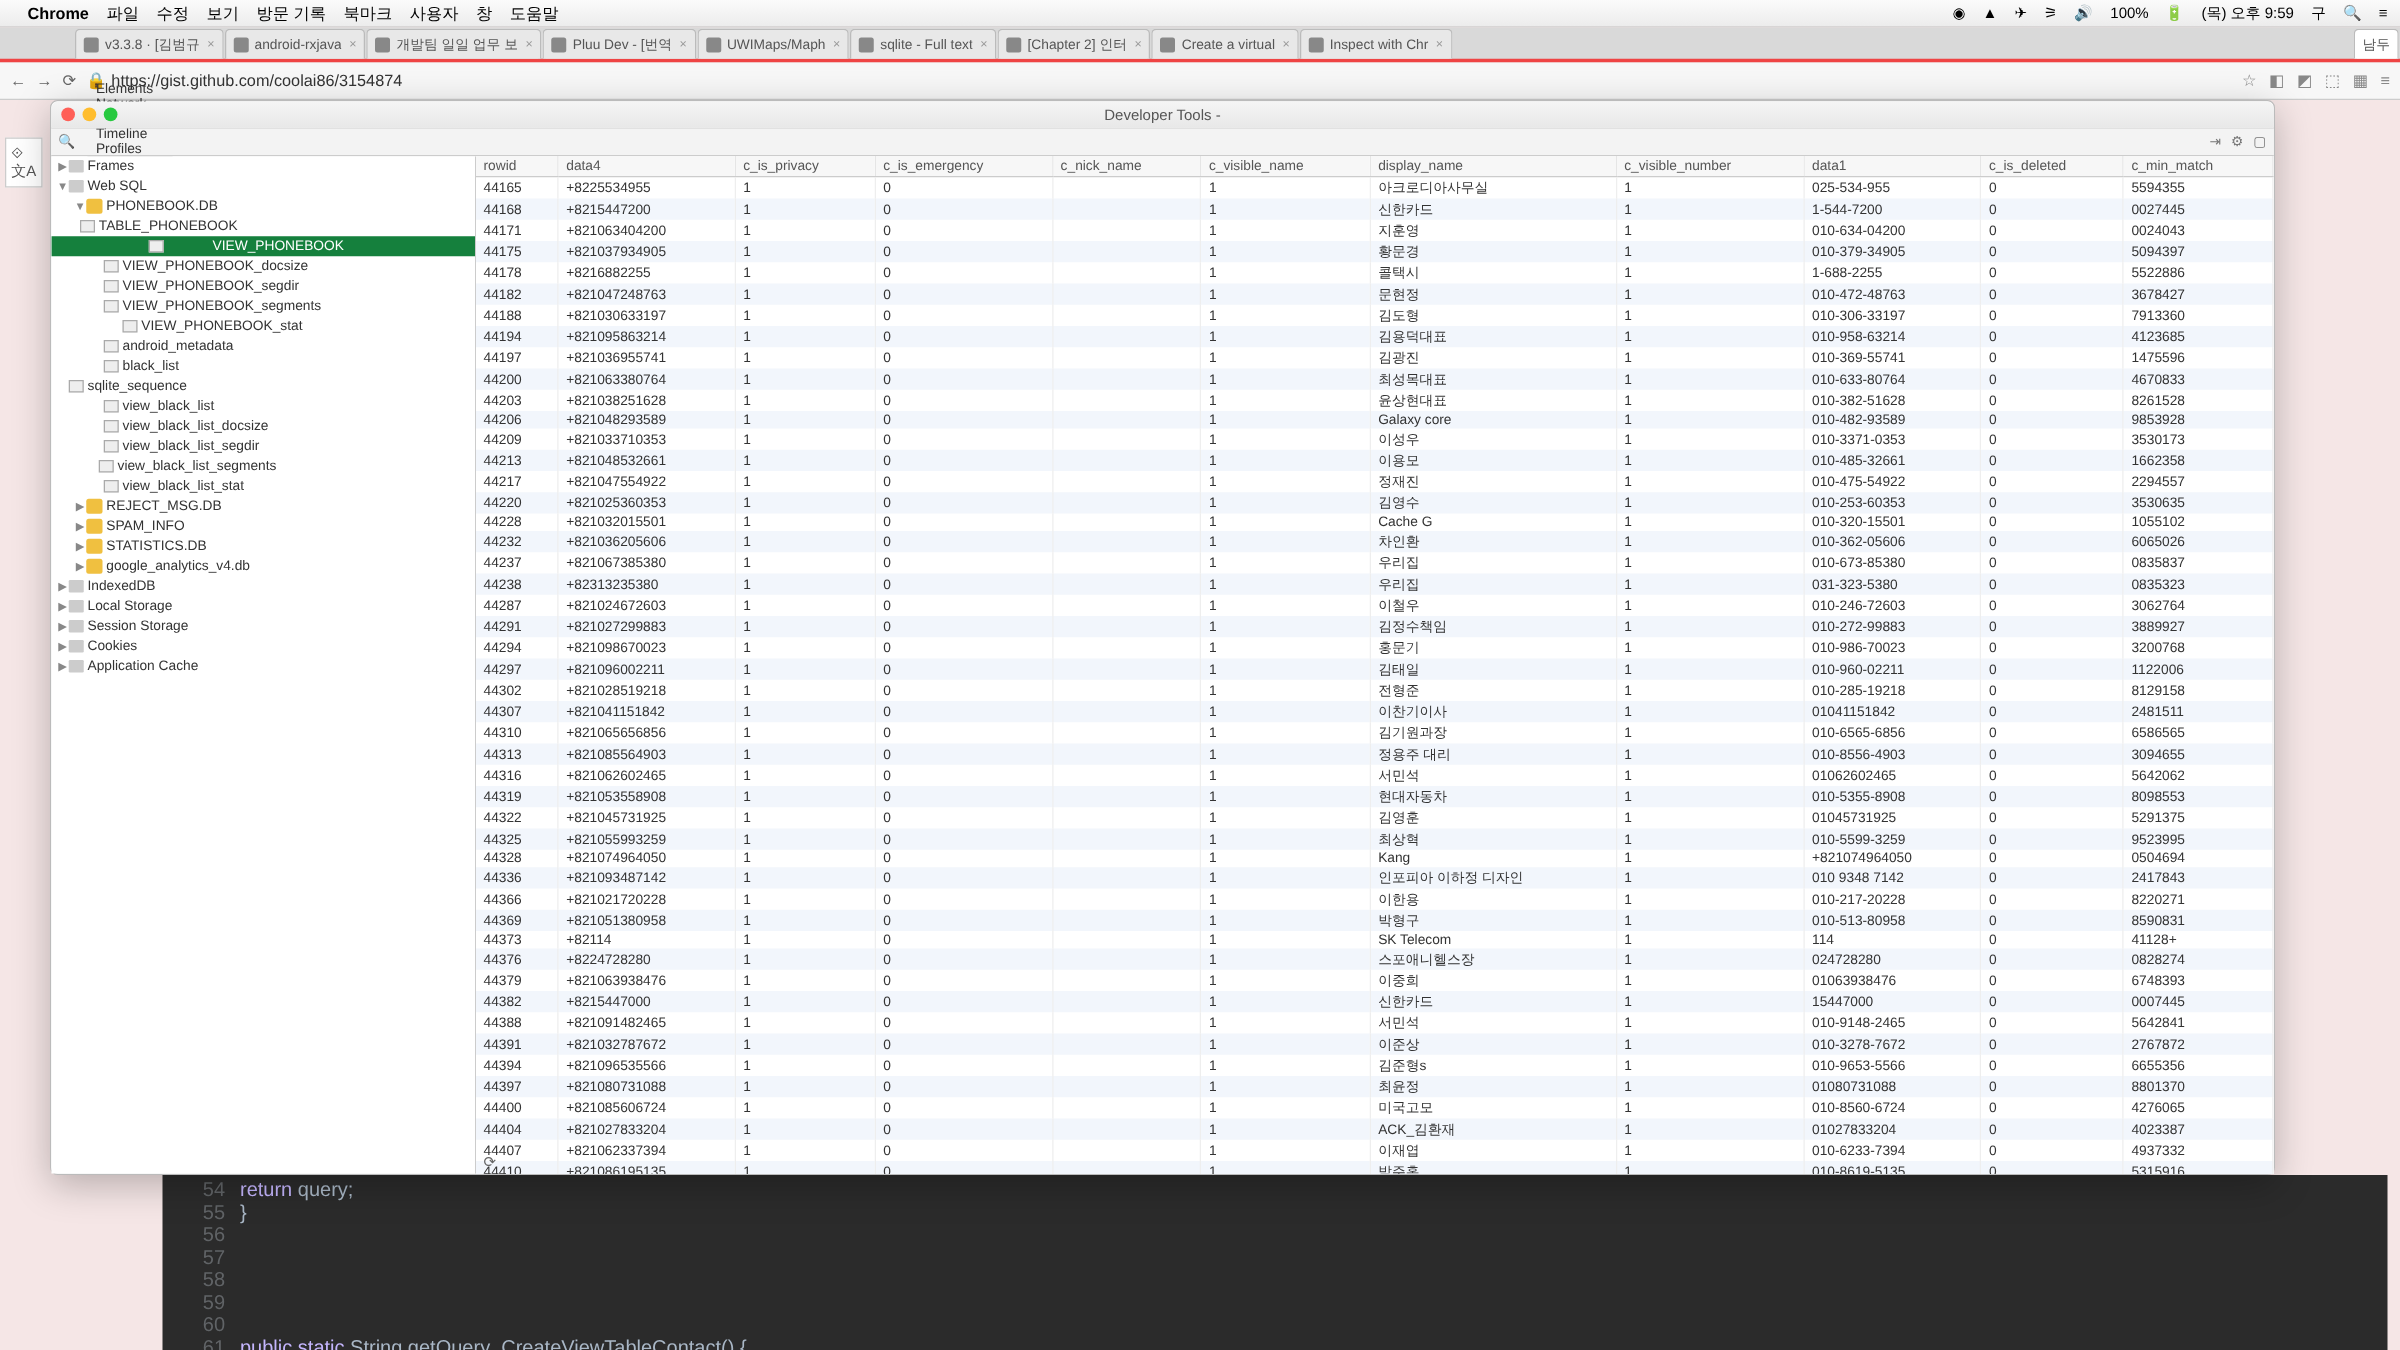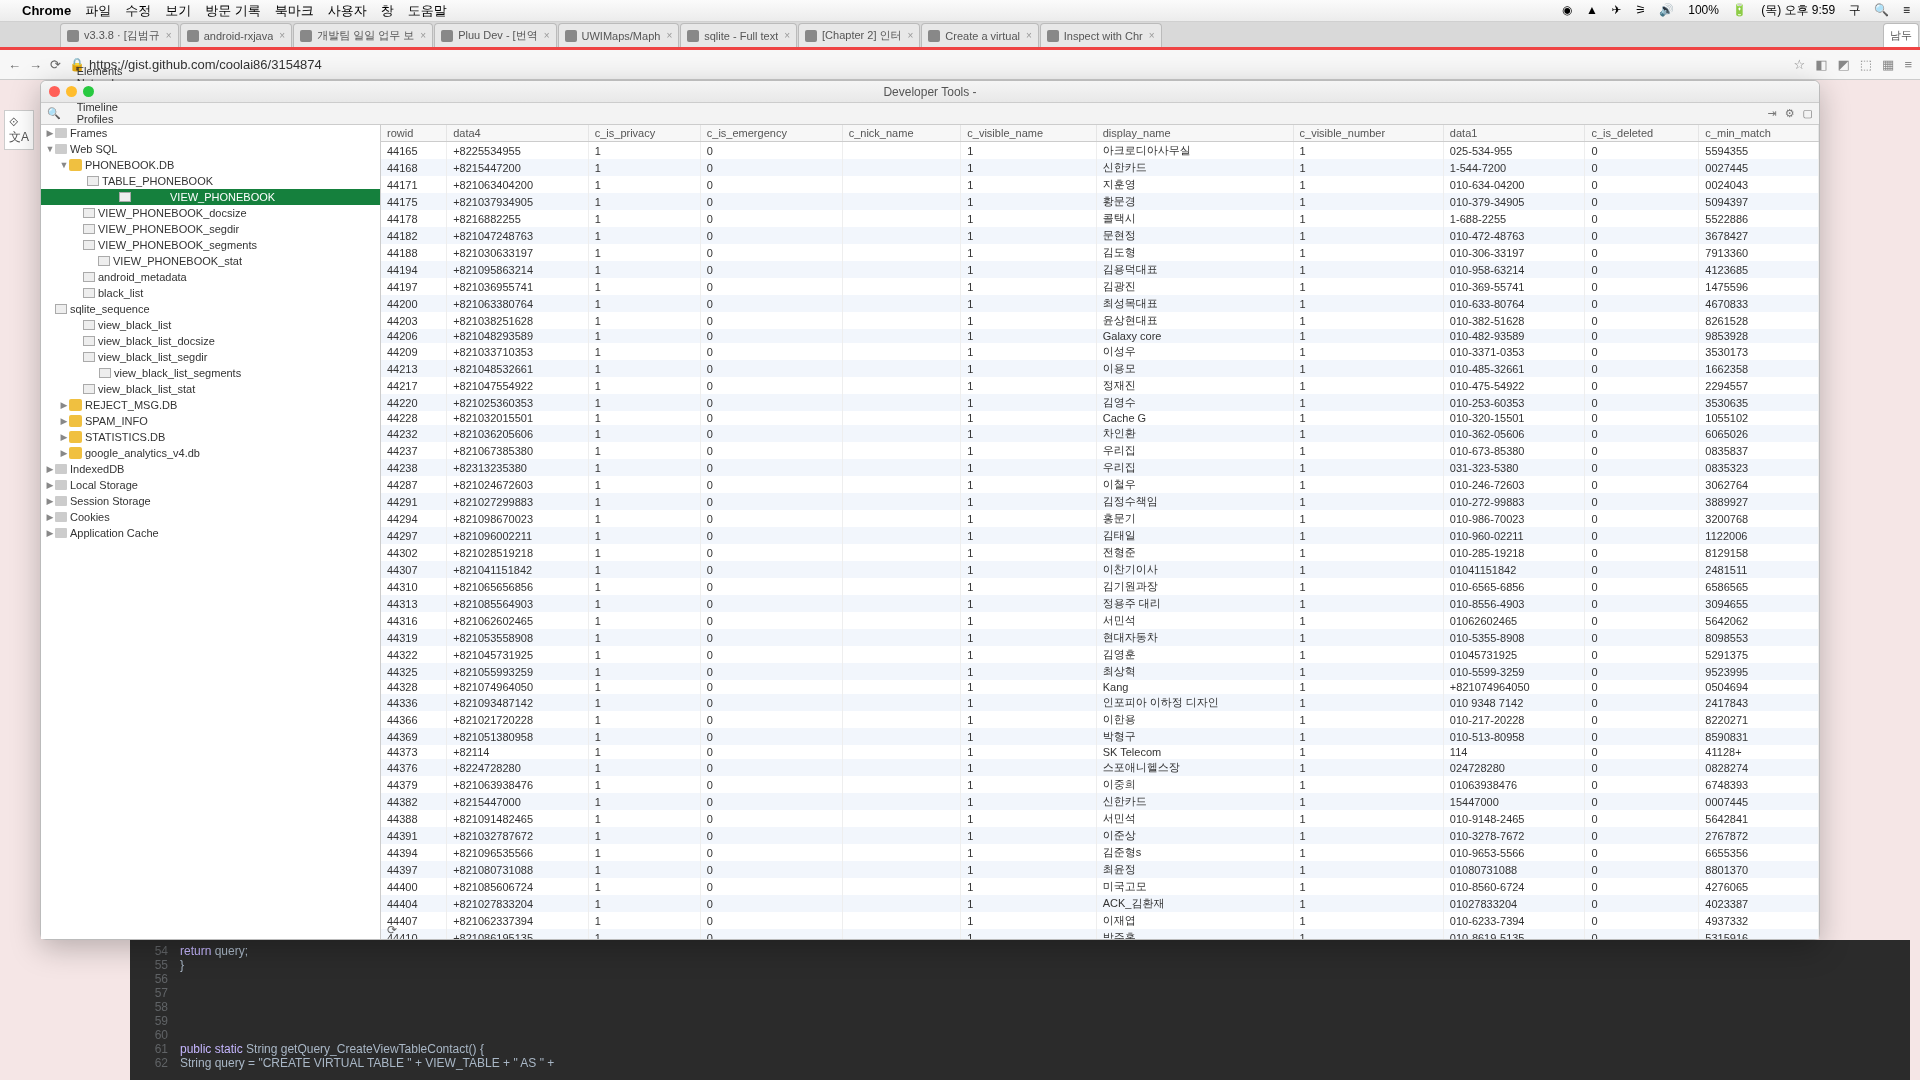--- a/index.html
+++ b/index.html
@@ -54,21 +54,21 @@
 
 
 .grid { flex: 1; overflow: auto; font-size: 11px; background: #fff; position: relative; }
 .grid table { border-collapse: collapse; width: 100%; }
 .grid th { background: #f7f7f7; border-right: 1px solid #e5e5e5; border-bottom: 1px solid #ccc; padding: 2px 6px; text-align: left; font-weight: normal; color: #555; position: sticky; top: 0; height: 16px; }
 .grid td { border-right: 1px solid #eee; padding: 1px 6px; color: #333; white-space: nowrap; height: 14px; }
 .grid tr:nth-child(even) td { background: #f2f6fc; }
 .grid .reload { position: sticky; bottom: 0; left: 0; padding: 2px 6px; color: #666; font-size: 12px; }
 
 
-.editor { position: absolute; left: 130px; top: 940px; right: 10px; bottom: 0; background: #2b2b2b; color: #a9b7c6; font-family: Menlo, monospace; font-size: 12px; padding: 4px 0; overflow: hidden; }
+.editor { position: absolute; left: 130px; top: 940px; right: 10px; bottom: 0; background: #2b2b2b; color: #a9b7c6; font-family: Menlo, monospace; font-size: 16px; padding: 4px 12px; overflow: hidden; }
 .editor .line { display: flex; }
 .editor .ln { width: 50px; text-align: right; color: #606366; padding-right: 12px; }
 .editor .kw { color: #c4b5fd; }
 
 
 .inspectstrip { position: absolute; left: 4px; top: 110px; width: 30px; height: 40px; background: #fff; border: 1px solid #ccc; display: flex; flex-direction: column; align-items: center; justify-content: center; font-size: 12px; color: #555; }
 </style>
 </head>
 <body>
 
@@ -242,21 +242,21 @@
         <div class="tree-row" style="padding-left: 4px;">
           <span class="tw">▼</span>
           <span class="catico"></span>
           <span>Web SQL</span>
         </div>
         <div class="tree-row" style="padding-left: 18px;">
           <span class="tw">▼</span>
           <span class="dbico"></span>
           <span>PHONEBOOK.DB</span>
         </div>
-        <div class="tree-row" style="padding-left: 36px;">
+        <div class="tree-row" style="padding-left: 13px;">
           <span class="tw"></span>
           <span class="tblico"></span>
           <span>TABLE_PHONEBOOK</span>
         </div>
         <div class="tree-row sel" style="padding-left: 32px;">
           <span class="tw"></span>
           <span class="tblico"></span>
           <span>VIEW_PHONEBOOK</span>
         </div>
         <div class="tree-row" style="padding-left: 32px;">
@@ -302,21 +302,21 @@
         <div class="tree-row" style="padding-left: 32px;">
           <span class="tw"></span>
           <span class="tblico"></span>
           <span>view_black_list_docsize</span>
         </div>
         <div class="tree-row" style="padding-left: 32px; align-items: center;">
           <span class="tw"></span>
           <span class="tblico"></span>
           <span>view_black_list_segdir</span>
         </div>
-        <div class="tree-row" style="padding-left: 48px;">
+        <div class="tree-row" style="padding-left: 28px;">
           <span class="tw"></span>
           <span class="tblico"></span>
           <span>view_black_list_segments</span>
         </div>
         <div class="tree-row" style="padding-left: 32px;">
           <span class="tw"></span>
           <span class="tblico"></span>
           <span>view_black_list_stat</span>
         </div>
         <div class="tree-row" style="padding-left: 18px;">

